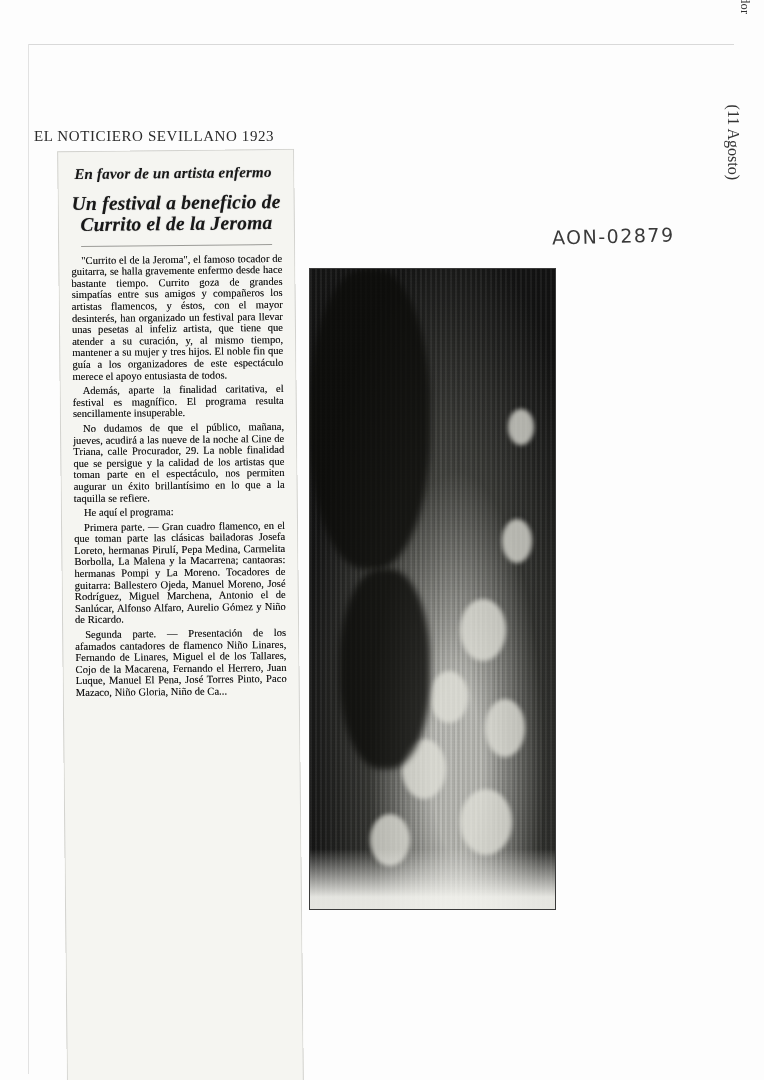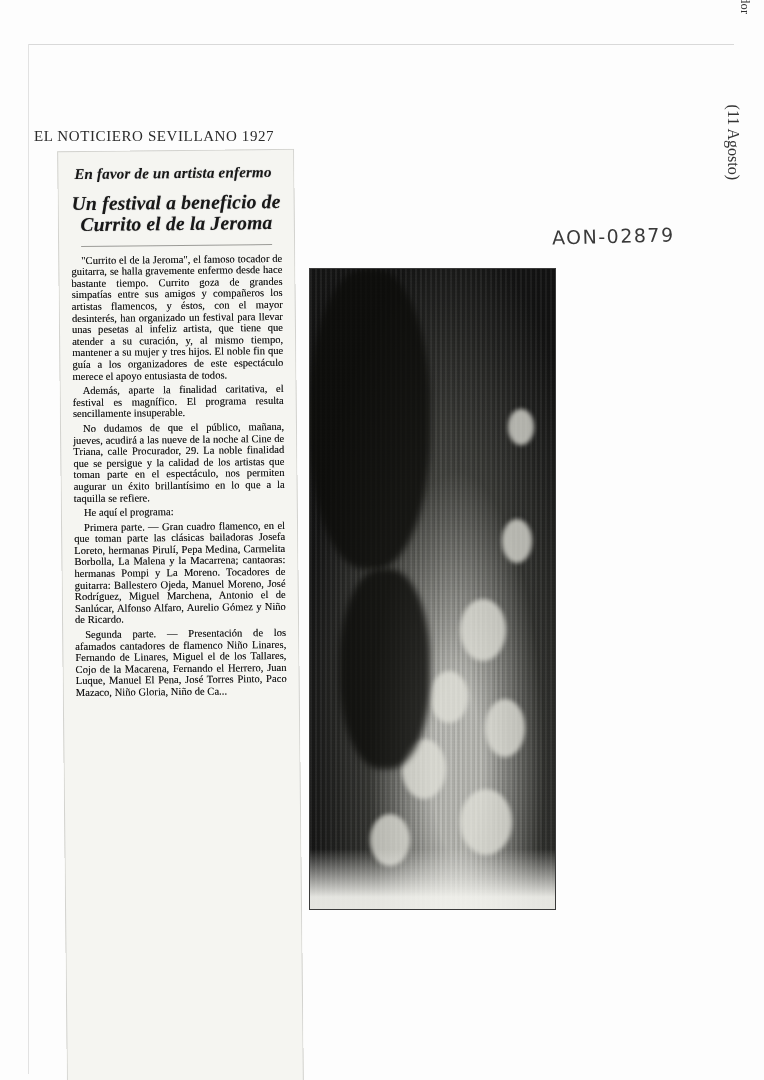--- a/index.html
+++ b/index.html
@@ -138,21 +138,21 @@
   }
 </style>
 </head>
 <body>
 
 <div class="page">
 
   <div class="edge-line-top"></div>
   <div class="edge-line-left"></div>
 
-  <div class="archive-label">EL NOTICIERO SEVILLANO 1927</div>
+  <div class="archive-label">EL NOTICIERO SEVILLANO 1923</div>
 
   <div class="ref-code">AON-02879</div>
 
   <div class="side-date">(11 Agosto)</div>
 
   <div class="side-caption">Artistas que tomaron parte en el festival flamenco organizado a beneficio del tocador</div>
 
   <div class="clipping">
     <div class="clip-inner">
       <div class="kicker">En favor de un artista enfermo</div>

